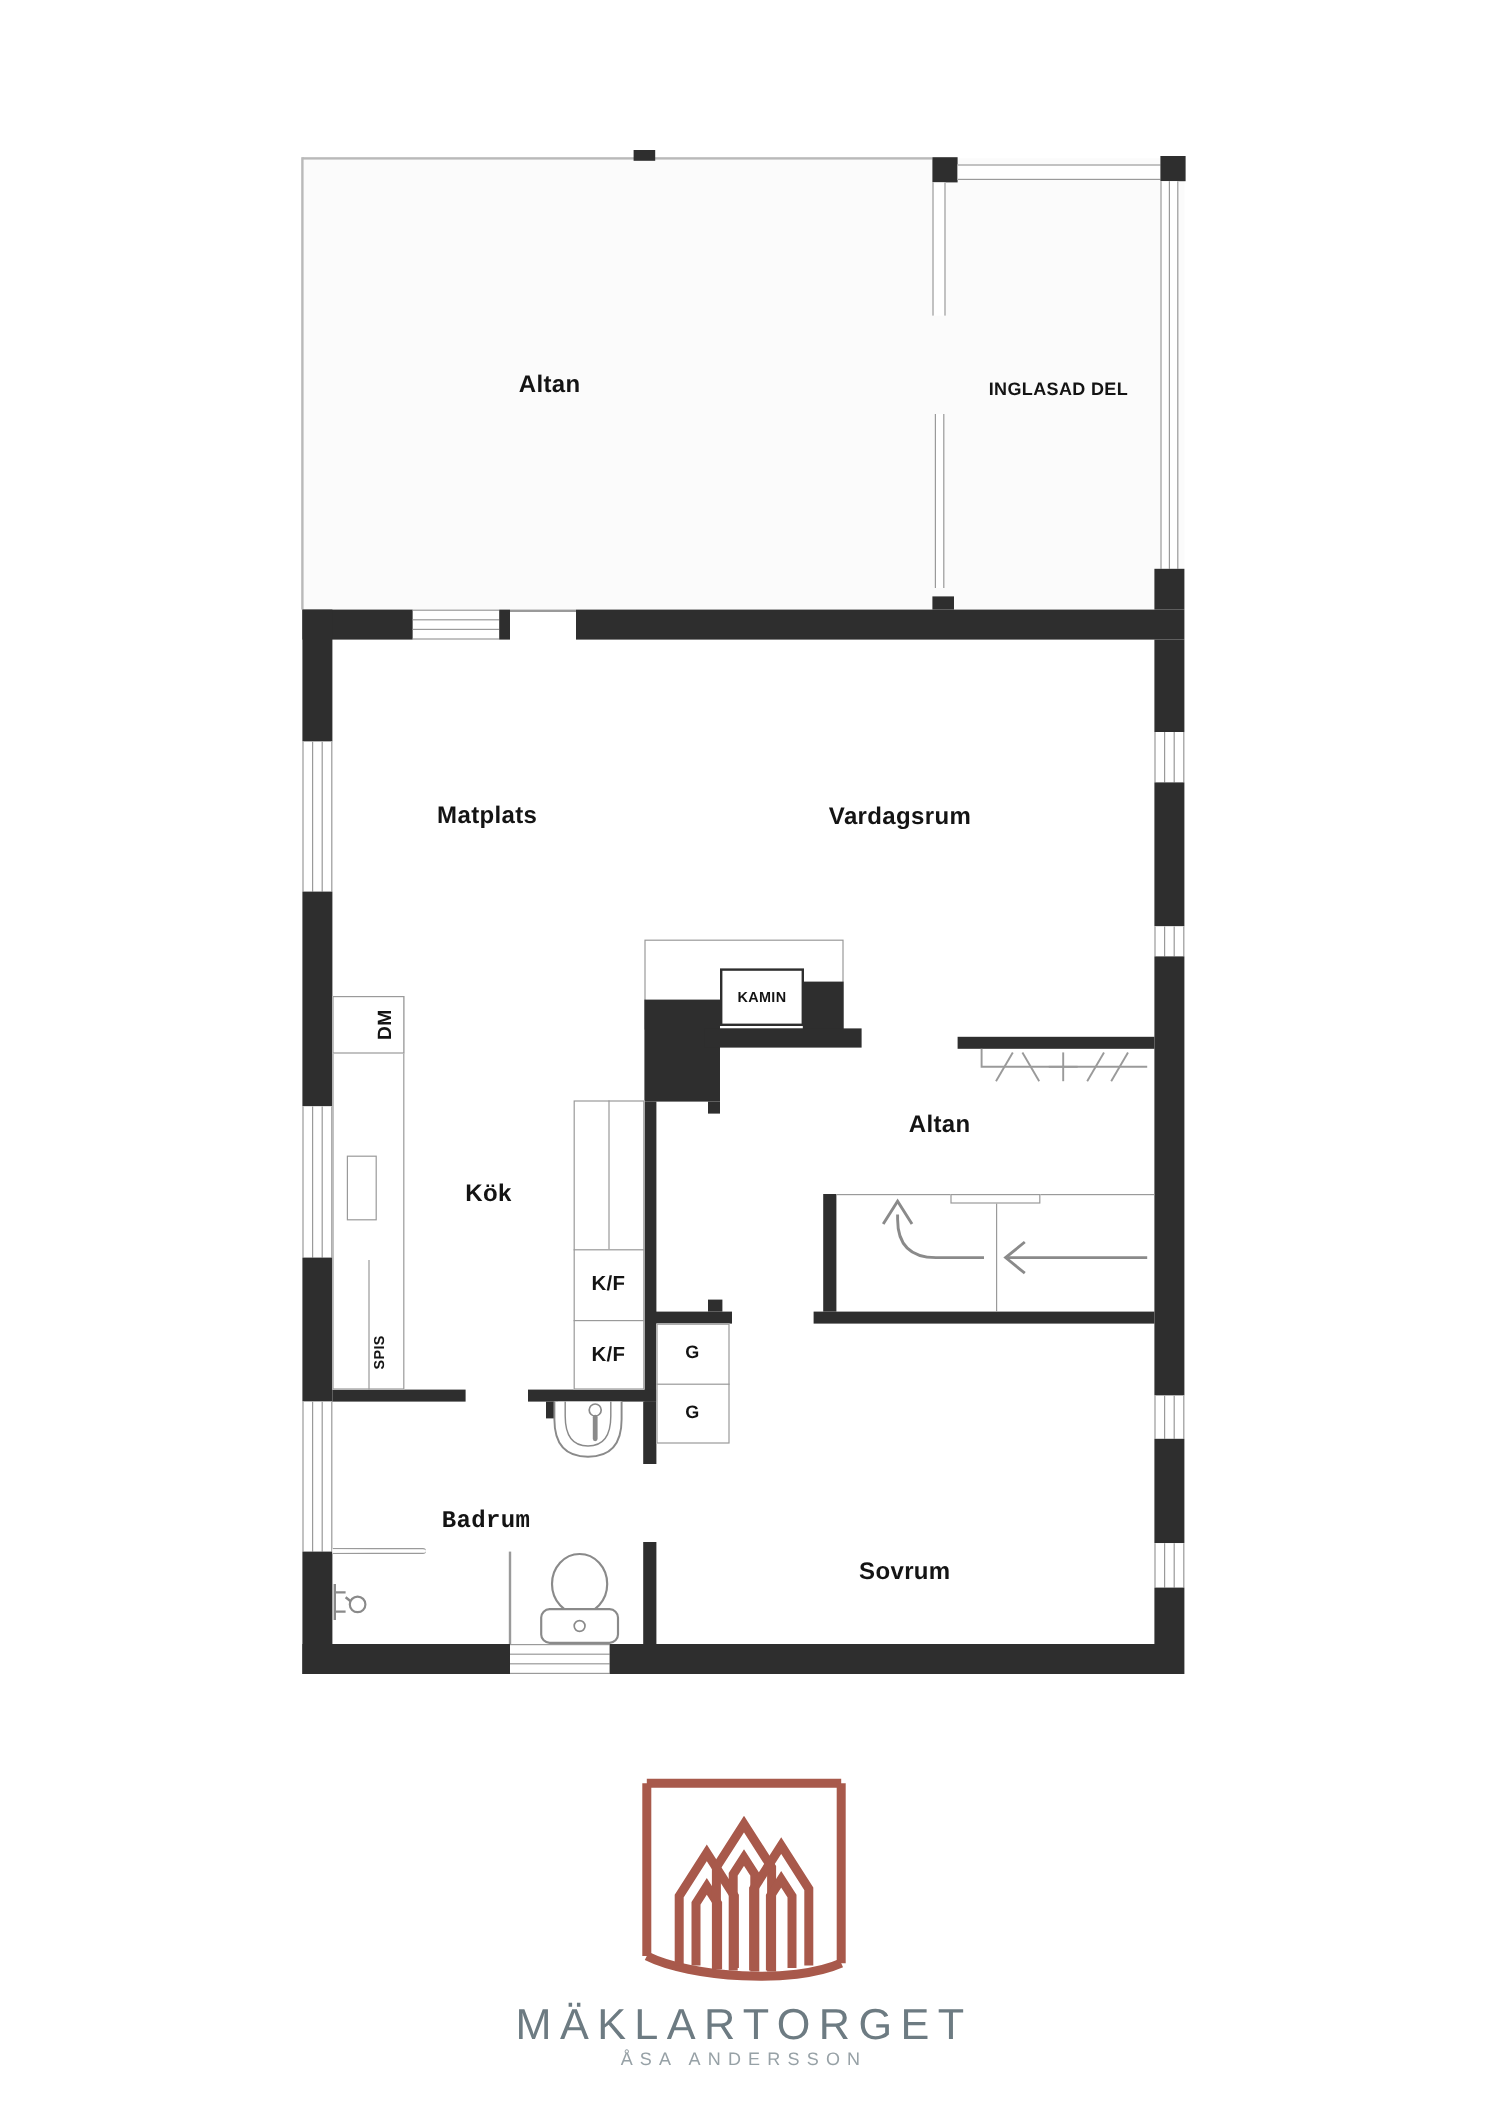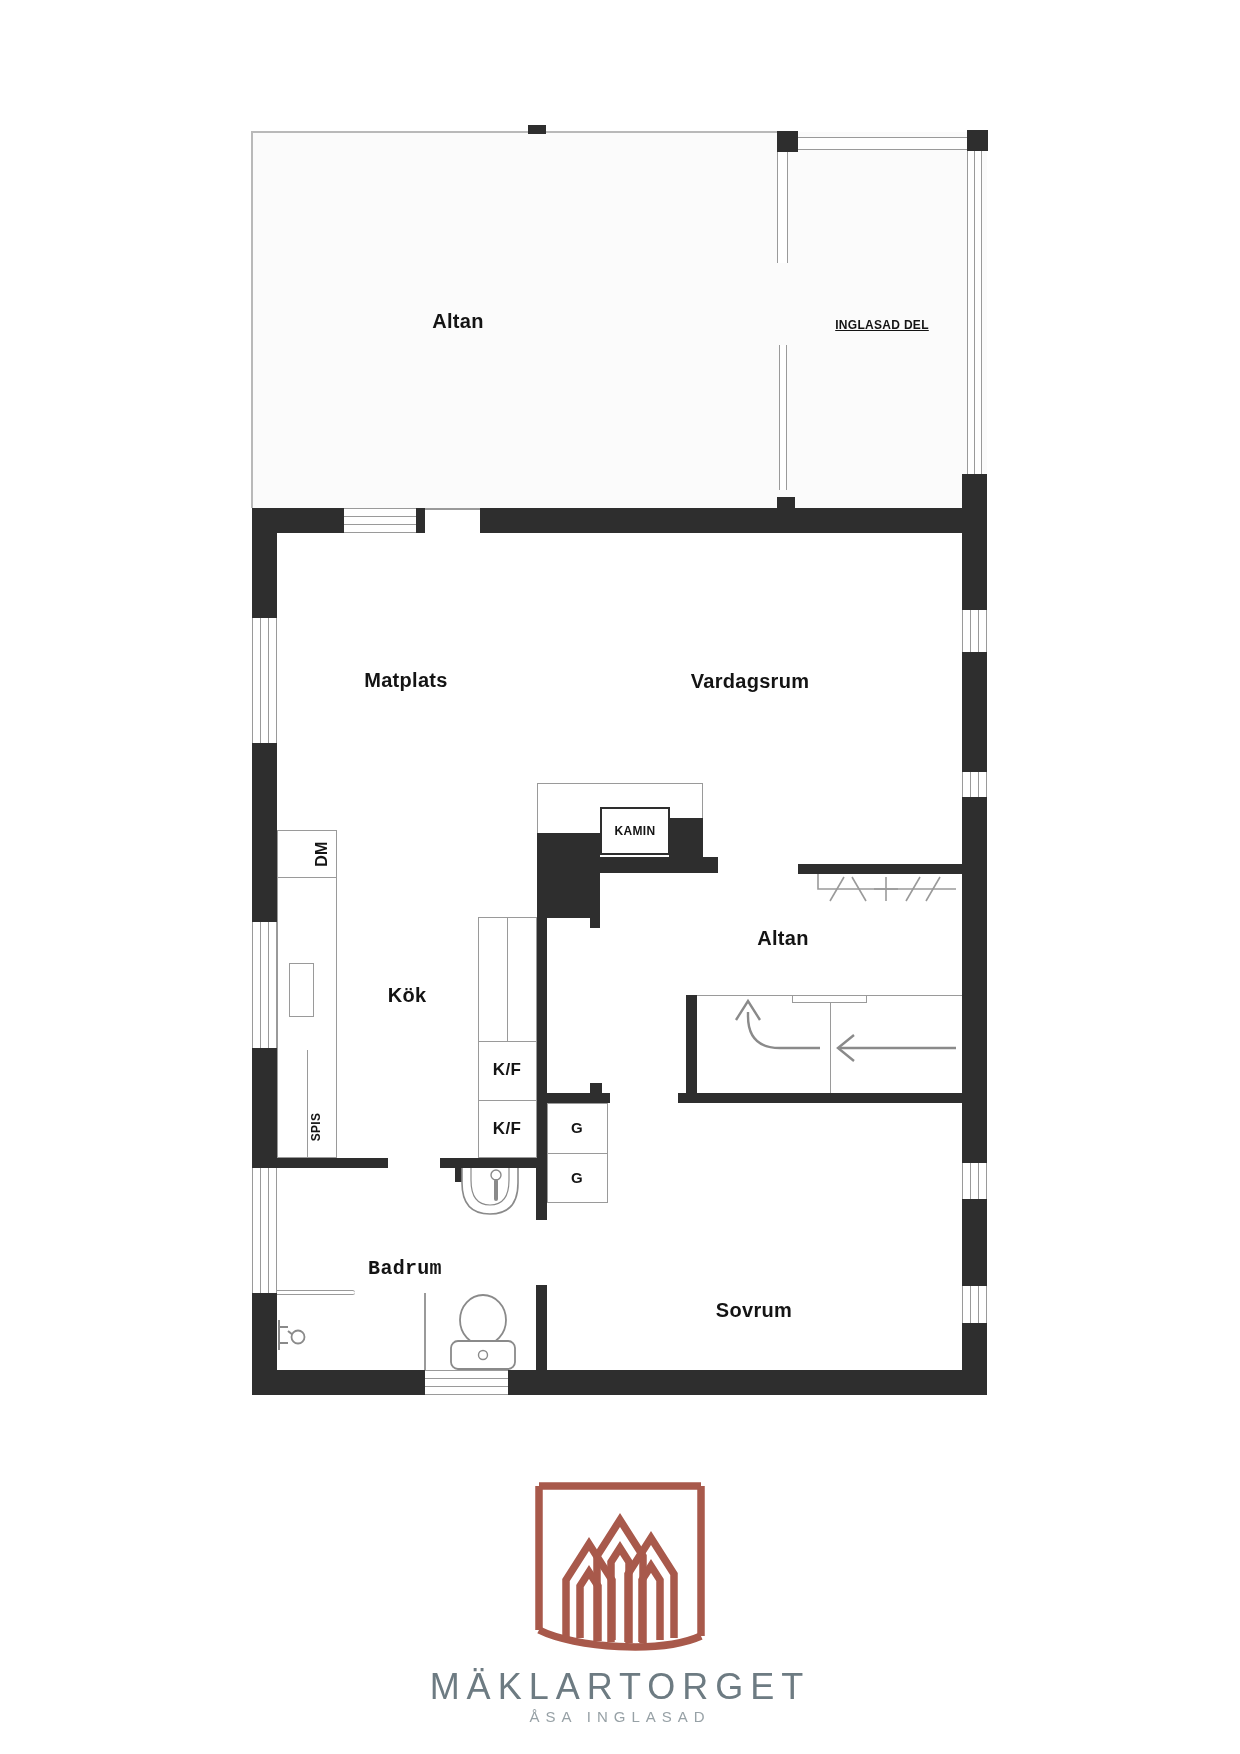--- a/index.html
+++ b/index.html
@@ -16,21 +16,21 @@
   .winv3::before{content:"";position:absolute;top:0;bottom:0;width:1px;background:#9a9a9a;left:48%;}
   .winh{position:absolute;background:#fff;border-top:1.5px solid #9a9a9a;border-bottom:1.5px solid #9a9a9a;box-sizing:border-box;}
   .winh4::before,.winh4::after{content:"";position:absolute;left:0;right:0;height:1px;background:#9a9a9a;}
   .winh4::before{top:32%;} .winh4::after{top:64%;}
   
   .fbox{position:absolute;background:#fff;border:1px solid #9a9a9a;box-sizing:border-box;}
   
   .lbl{position:absolute;transform:translate(-50%,-50%);color:#141414;font-weight:bold;
        white-space:nowrap;letter-spacing:.3px;}
   .lbl-room{font-size:20px;}
-  .lbl-small{font-size:12px;text-decoration:underline;}
+  .lbl-small{font-size:15px;}
   .lbl-rot{transform:translate(-50%,-50%) rotate(-90deg);}
   .kaminbox{position:absolute;background:#fff;border:2px solid #2e2e2e;box-sizing:border-box;
             display:flex;align-items:center;justify-content:center;}
   svg{position:absolute;left:0;top:0;}
   .logo-brand{position:absolute;left:0;width:1240px;text-align:center;color:#6d7b82;
               font-size:36px;letter-spacing:7px;font-weight:normal;}
   .logo-agent{position:absolute;left:0;width:1240px;text-align:center;color:#97a1a6;
               font-size:15px;letter-spacing:6px;font-weight:normal;}
 </style>
 </head>
@@ -187,15 +187,15 @@
       <path d="M6,150 C42,168 128,174 168,156"></path>
       <path d="M33,158 V100 L56,64 L79,100 V160"></path>
       <path d="M47,158 V106 L56,92 L65,106 V161"></path>
       <path d="M64,161 V76 L87,40 L110,76 V163"></path>
       <path d="M78,162 V82 L87,68 L96,82 V163"></path>
       <path d="M95,162 V94 L118,58 L141,94 V158"></path>
       <path d="M109,162 V100 L118,86 L127,100 V160"></path>
     </g>
   </svg>
   <div class="logo-brand" style="top:1666px;">MÄKLARTORGET</div>
-  <div class="logo-agent" style="top:1708px;">ÅSA INGLASAD</div>
+  <div class="logo-agent" style="top:1708px;">ÅSA ANDERSSON</div>
 
 </div>
 
 </body></html>

